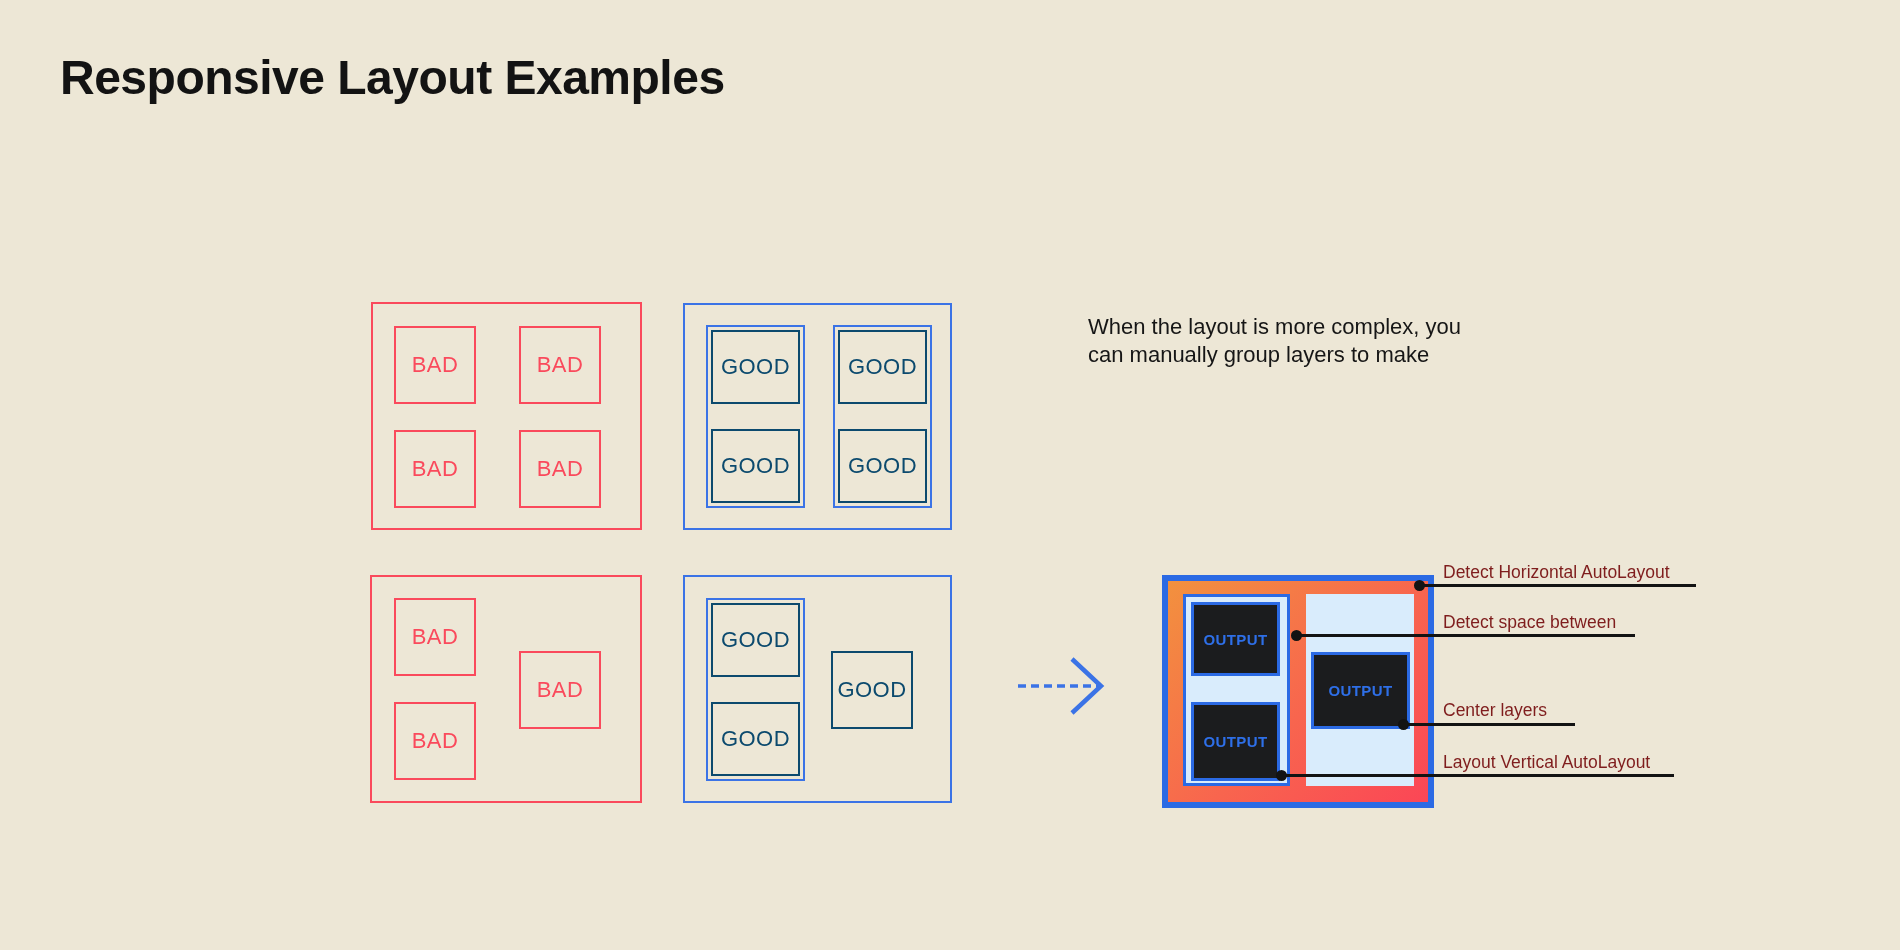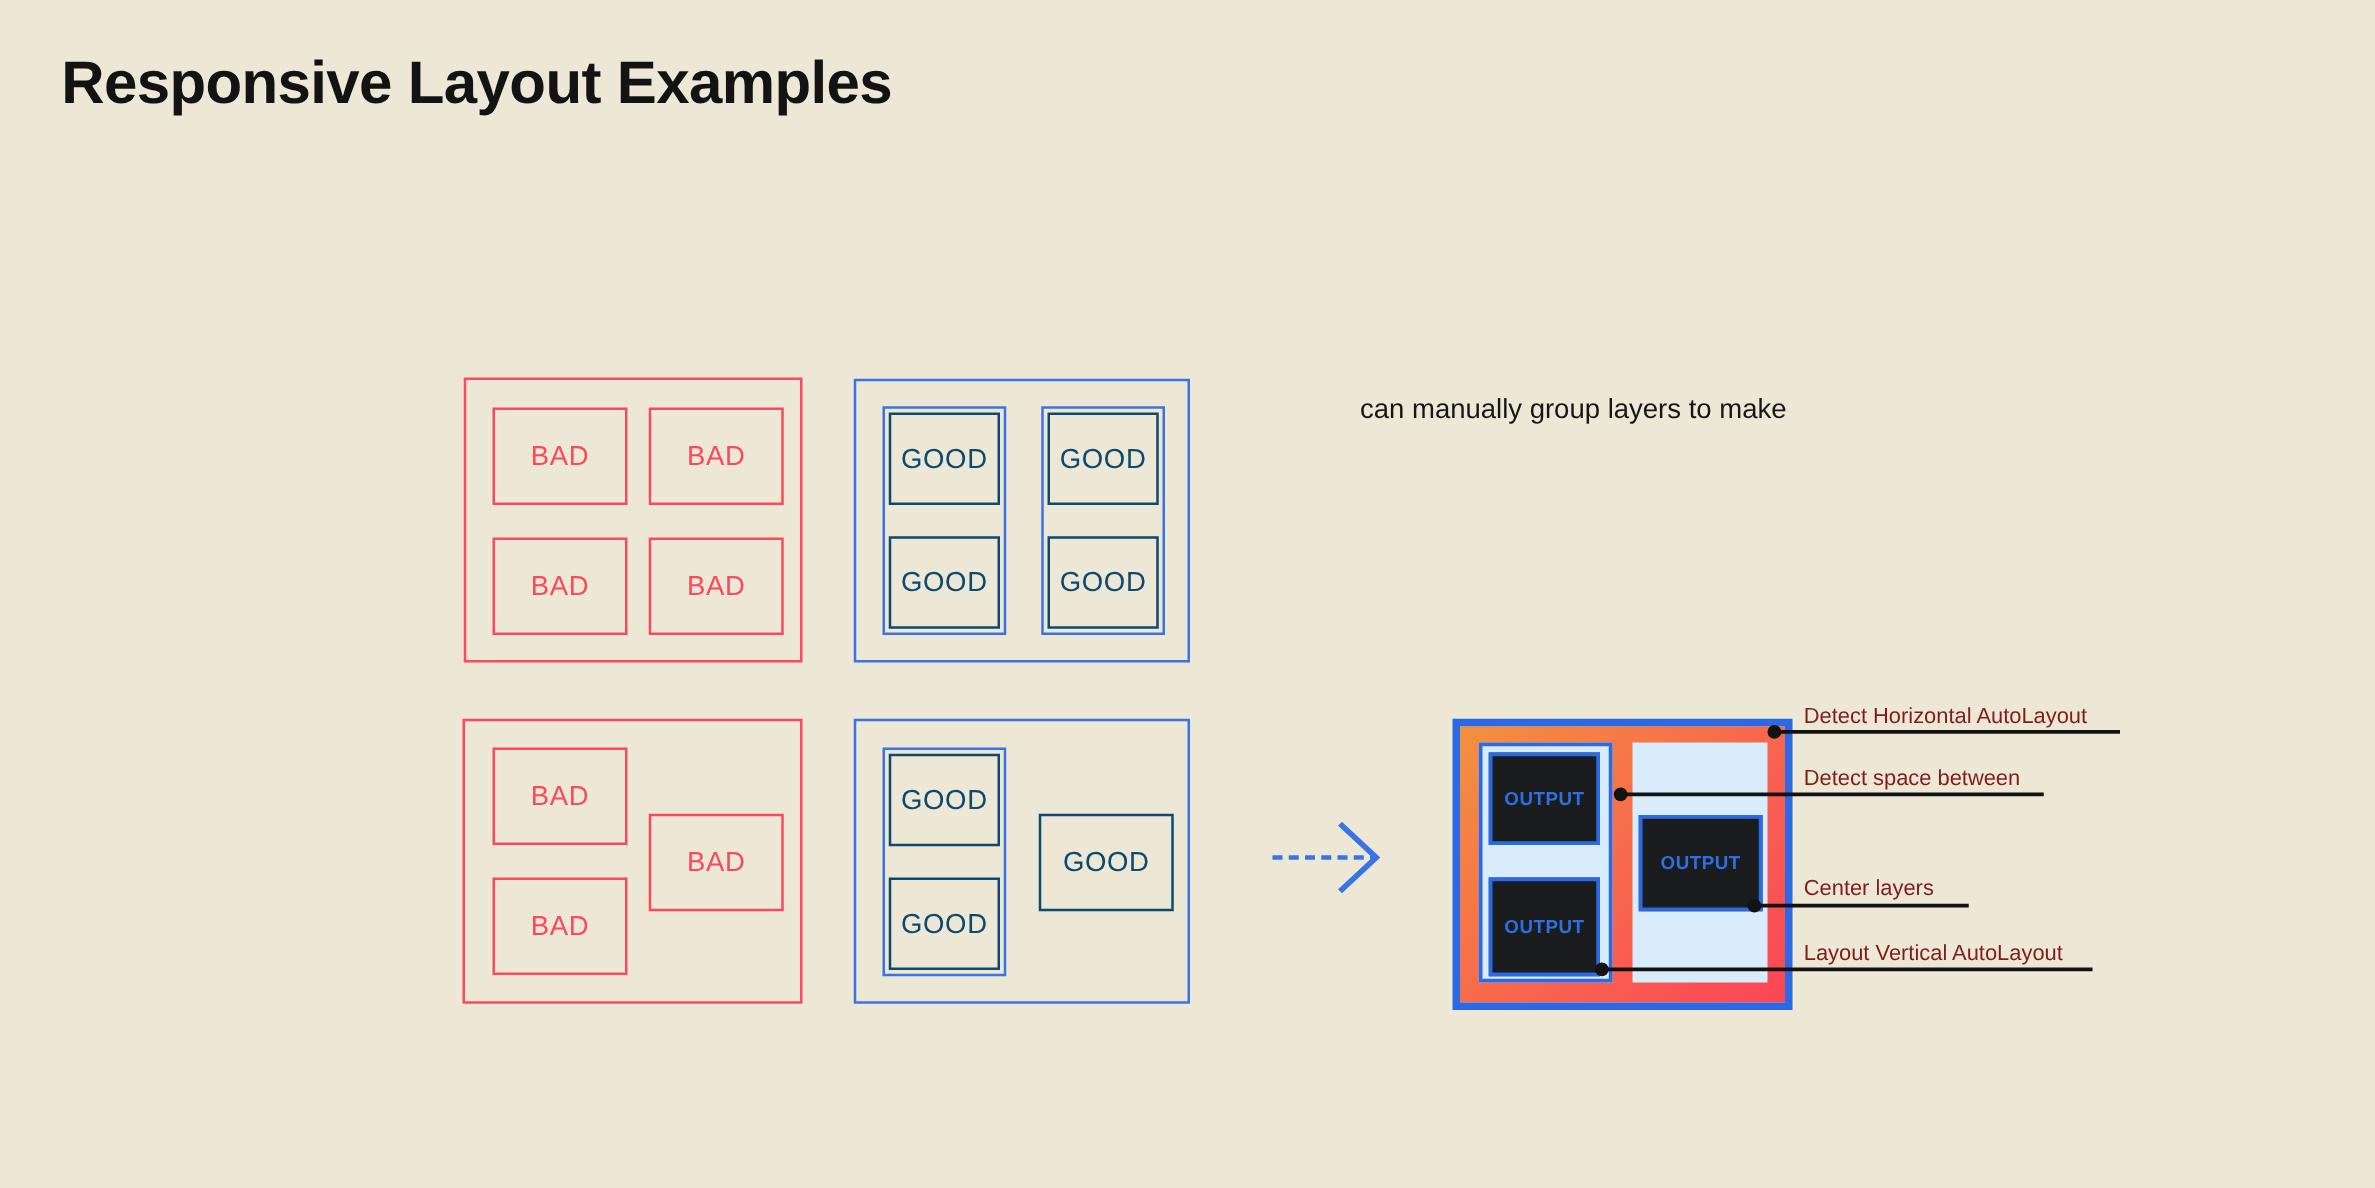--- a/index.html
+++ b/index.html
@@ -6,31 +6,31 @@
   body{
     width:1900px;height:950px;position:relative;overflow:hidden;
     background:#EDE7D6;
     font-family:"Liberation Sans", sans-serif;
     color:#151515;
   }
   .abs{position:absolute;}
 
   
   .page-title{
-    position:absolute;left:48px;top:38px;margin:1px;
+    position:absolute;left:48px;top:38px;margin:12px;
     font-size:48px;font-weight:700;letter-spacing:-0.5px;color:#131313;
   }
 
   
   .grp{position:absolute;box-sizing:border-box;border:2px solid;}
   .red{border-color:#FA4A5C;color:#FA4A5C;}
   .blue{border-color:#3B73E6;color:#0c4a6e;}
   .cell{
     position:absolute;box-sizing:border-box;border:2px solid;
-    width:108px;height:78px;
+    width:82px;height:78px;
     display:flex;align-items:center;justify-content:center;
     font-size:22px;letter-spacing:0.5px;
   }
   .col{
     position:absolute;box-sizing:border-box;border:2px solid #3B73E6;
     width:99px;height:183px;padding:3px;
     display:flex;flex-direction:column;justify-content:space-between;
   }
   .col .cell{position:static;width:auto;height:74px;}
 
@@ -97,20 +97,21 @@
 <div class="grp blue" style="left:683px;top:575px;width:269px;height:228px">
   <div class="col" style="left:21px;top:21px">
     <div class="cell blue">GOOD</div>
     <div class="cell blue">GOOD</div>
   </div>
   <div class="cell blue" style="left:146px;top:74px">GOOD</div>
 </div>
 
 <div class="desc">
   <div class="para">
+    <div>When the layout is more complex, you</div>
     <div>can manually group layers to make</div>
   </div>
 </div>
 
 <svg class="abs" style="left:1008px;top:648px" width="100" height="76" viewBox="0 0 100 76">
   <line x1="10" y1="38" x2="90" y2="38" stroke="#3B73E6" stroke-width="3.5" stroke-dasharray="8 5"></line>
   <polyline points="64,11 93,38 64,65" fill="none" stroke="#3B73E6" stroke-width="4.5"></polyline>
 </svg>
 
 <div class="output-frame">

